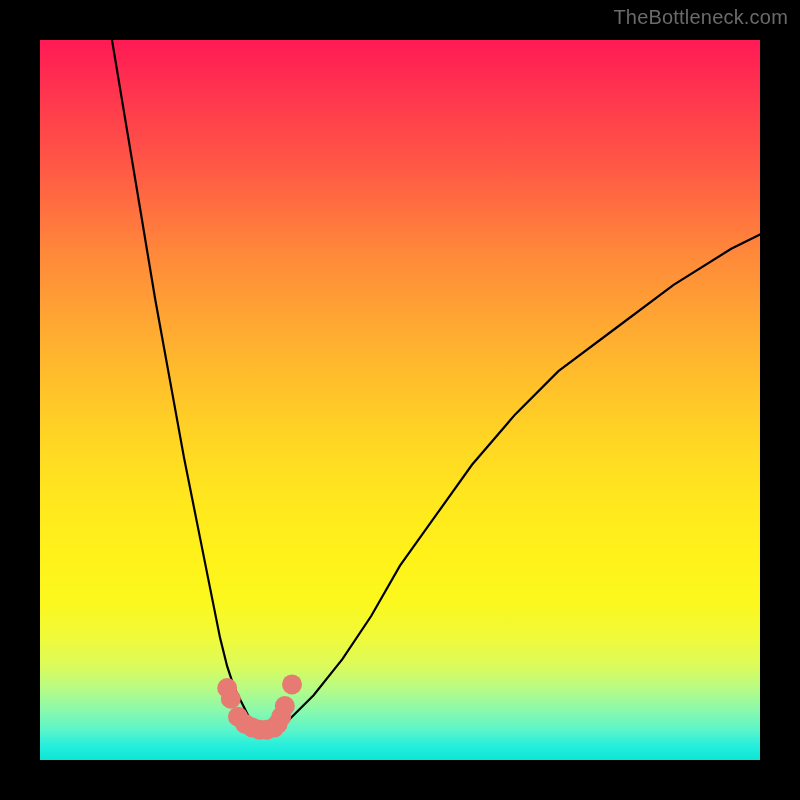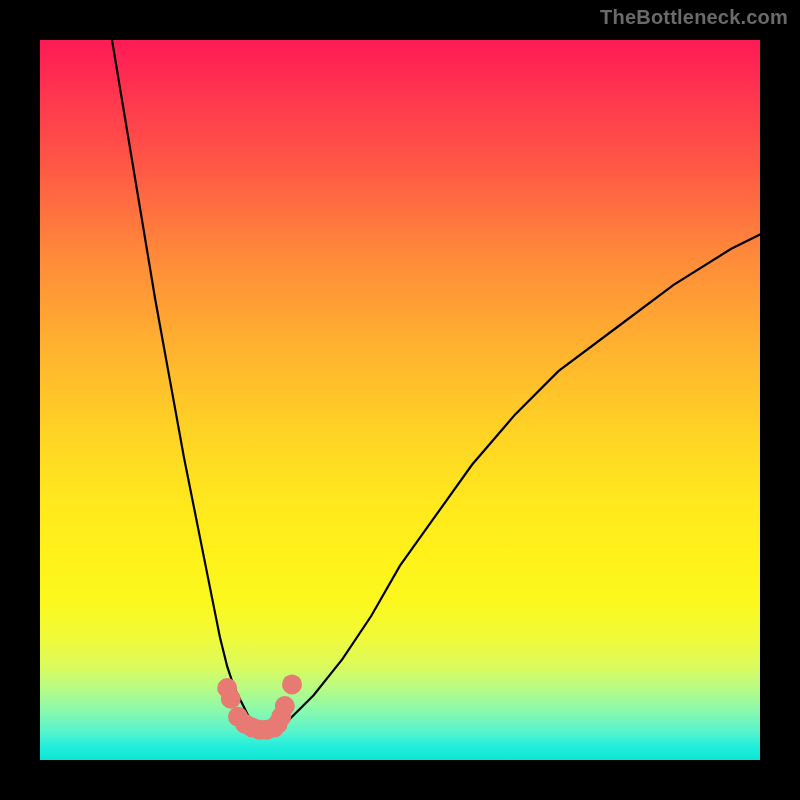--- a/index.html
+++ b/index.html
@@ -43,21 +43,21 @@
       #26eedc 98%,
       #0ce6d4 100%
     );
   }
   .watermark {
     position: absolute;
     top: 6px;
     right: 12px;
     color: #6a6a6a;
     font-size: 20px;
-    font-weight: 700;
+    font-weight: 400;
     letter-spacing: 0.2px;
     user-select: none;
   }
   svg.curves {
     position: absolute;
     left: 0;
     top: 0;
     width: 720px;
     height: 720px;
     overflow: visible;

